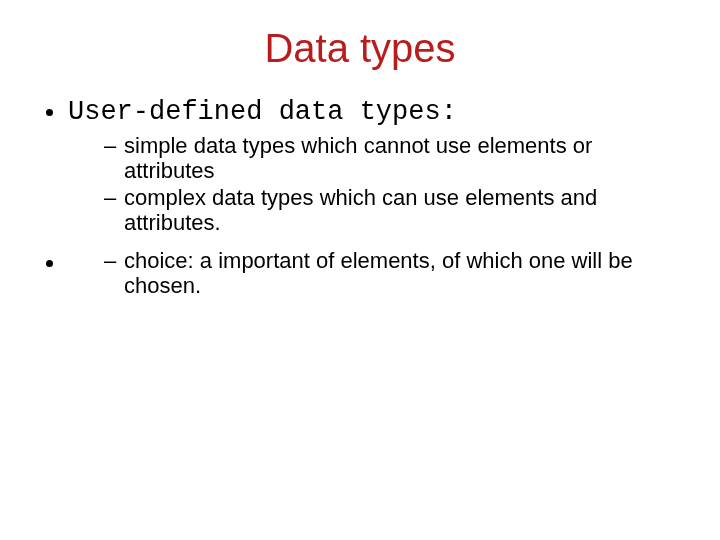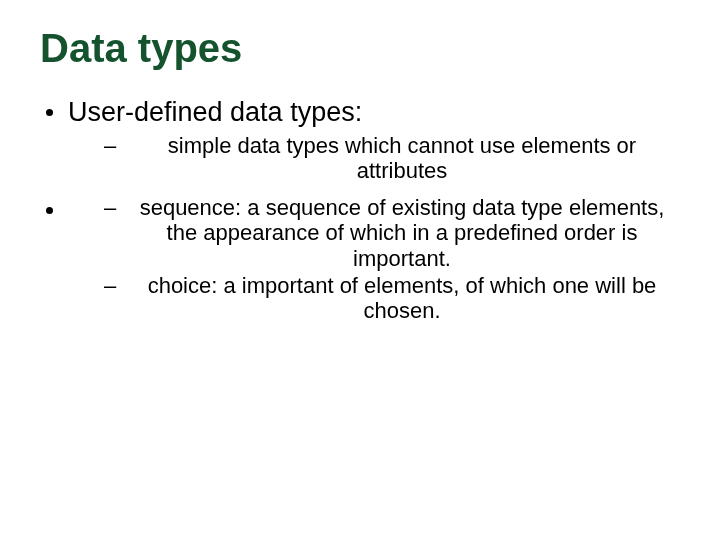--- a/index.html
+++ b/index.html
@@ -11,25 +11,25 @@
     font-family: Arial, Helvetica, sans-serif;
     color: #000000;
   }
   .slide {
     box-sizing: border-box;
     width: 720px;
     height: 540px;
     padding: 20px 40px 20px 40px;
   }
   .title {
-    text-align: left;
+    text-align: center;
     font-size: 40px;
-    color: #14532d;
+    color: #b91c1c;
     margin: 6px 0 26px 0;
-    font-weight: bold;
+    font-weight: normal;
   }
   ul.level1 {
     list-style: none;
     padding: 0;
     margin: 0;
   }
   ul.level1 > li {
     position: relative;
     padding-left: 28px;
     margin-bottom: 8px;
@@ -40,31 +40,31 @@
     left: 6px;
     top: 12px;
     width: 7px;
     height: 7px;
     background: #000;
     border-radius: 50%;
   }
   ul.level1 > li > .l1-text {
     font-size: 27px;
     line-height: 1.12;
+    font-family: Liberation Mono, monospace;
   }
   ul.level2 {
     list-style: none;
     padding: 0;
     margin: 6px 0 12px 0;
   }
   ul.level2 > li {
     position: relative;
     padding-left: 56px;
     margin-bottom: 2px;
-    text-align: center;
   }
   ul.level2 > li::before {
     content: "–";
     position: absolute;
     left: 36px;
     top: 0;
     font-size: 22px;
     color: #000;
   }
   ul.level2 > li > .l2-text {
@@ -80,28 +80,28 @@
   <h1 class="title">Data types</h1>
 
   <ul class="level1">
 
     <li>
       <span class="l1-text">User-defined data types:</span>
       <ul class="level2">
         <li>
           <span class="l2-text">simple data types which cannot use elements or attributes</span>
         </li>
+        <li>
+          <span class="l2-text">complex data types which can use elements and attributes.</span>
+        </li>
       </ul>
     </li>
 
     <li>
       <ul class="level2">
-        <li>
-          <span class="l2-text">sequence: a sequence of existing data type elements, the appearance of which in a predefined order is important.</span>
-        </li>
         <li>
           <span class="l2-text">choice: a important of elements, of which one will be chosen.</span>
         </li>
       </ul>
     </li>
 
   </ul>
 </div>
 
 </body></html>

